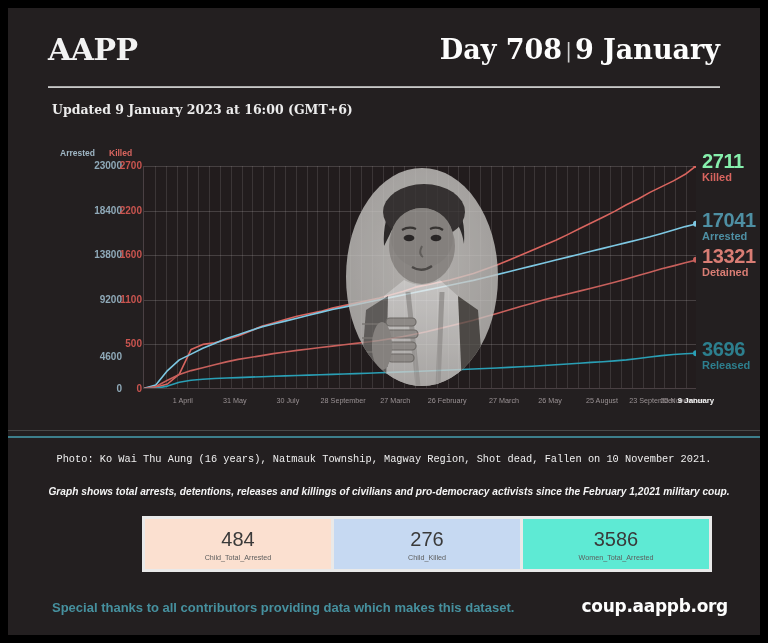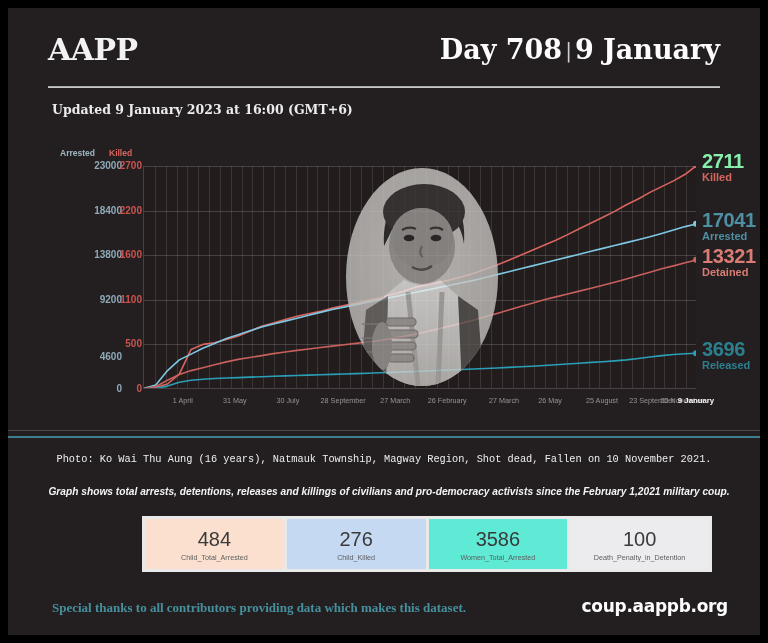--- a/index.html
+++ b/index.html
@@ -134,21 +134,21 @@
   }
   .stat { flex: 1; position: relative; display: flex; flex-direction: column;
           align-items: center; justify-content: center; }
   .stat + .stat { margin-left: 3px; }
   .stat .v { font-size: 20px; color: #3a3a3a; font-weight: 400; line-height: 24px; }
   .stat .k { font-size: 7.2px; color: #5d5d5d; margin-top: 2px; }
 
   
   #thanks {
     position: absolute; left: 44px; top: 592px;
-    font-family: Liberation Serif, serif; font-weight: 700;
+    font-family: Liberation Sans, sans-serif; font-weight: 700;
     font-size: 13px; color: #46909e;
   }
   #site {
     position: absolute; right: 32px; top: 588px;
     font-family: "DejaVu Sans", sans-serif; font-weight: 700;
     font-size: 17px; color: #fdfdfd; letter-spacing: -0.3px;
   }
 </style>
 </head>
 <body>
@@ -353,21 +353,17 @@
         <div class="k">Child_Total_Arrested</div>
       </div>
       <div class="stat" style="background: rgb(198, 217, 242);">
         <div class="v">276</div>
         <div class="k">Child_Killed</div>
       </div>
       <div class="stat" style="background: #5eead4;">
         <div class="v">3586</div>
         <div class="k">Women_Total_Arrested</div>
       </div>
-      <div class="stat" style="background: rgb(236, 236, 239);">
-        <div class="v">100</div>
-        <div class="k">Death_Penalty_in_Detention</div>
-      </div>
     </div>
 
   <div id="thanks">Special thanks to all contributors providing data which makes this dataset.</div>
   <div id="site">coup.aappb.org</div>
 </div>
 
 </body></html>

